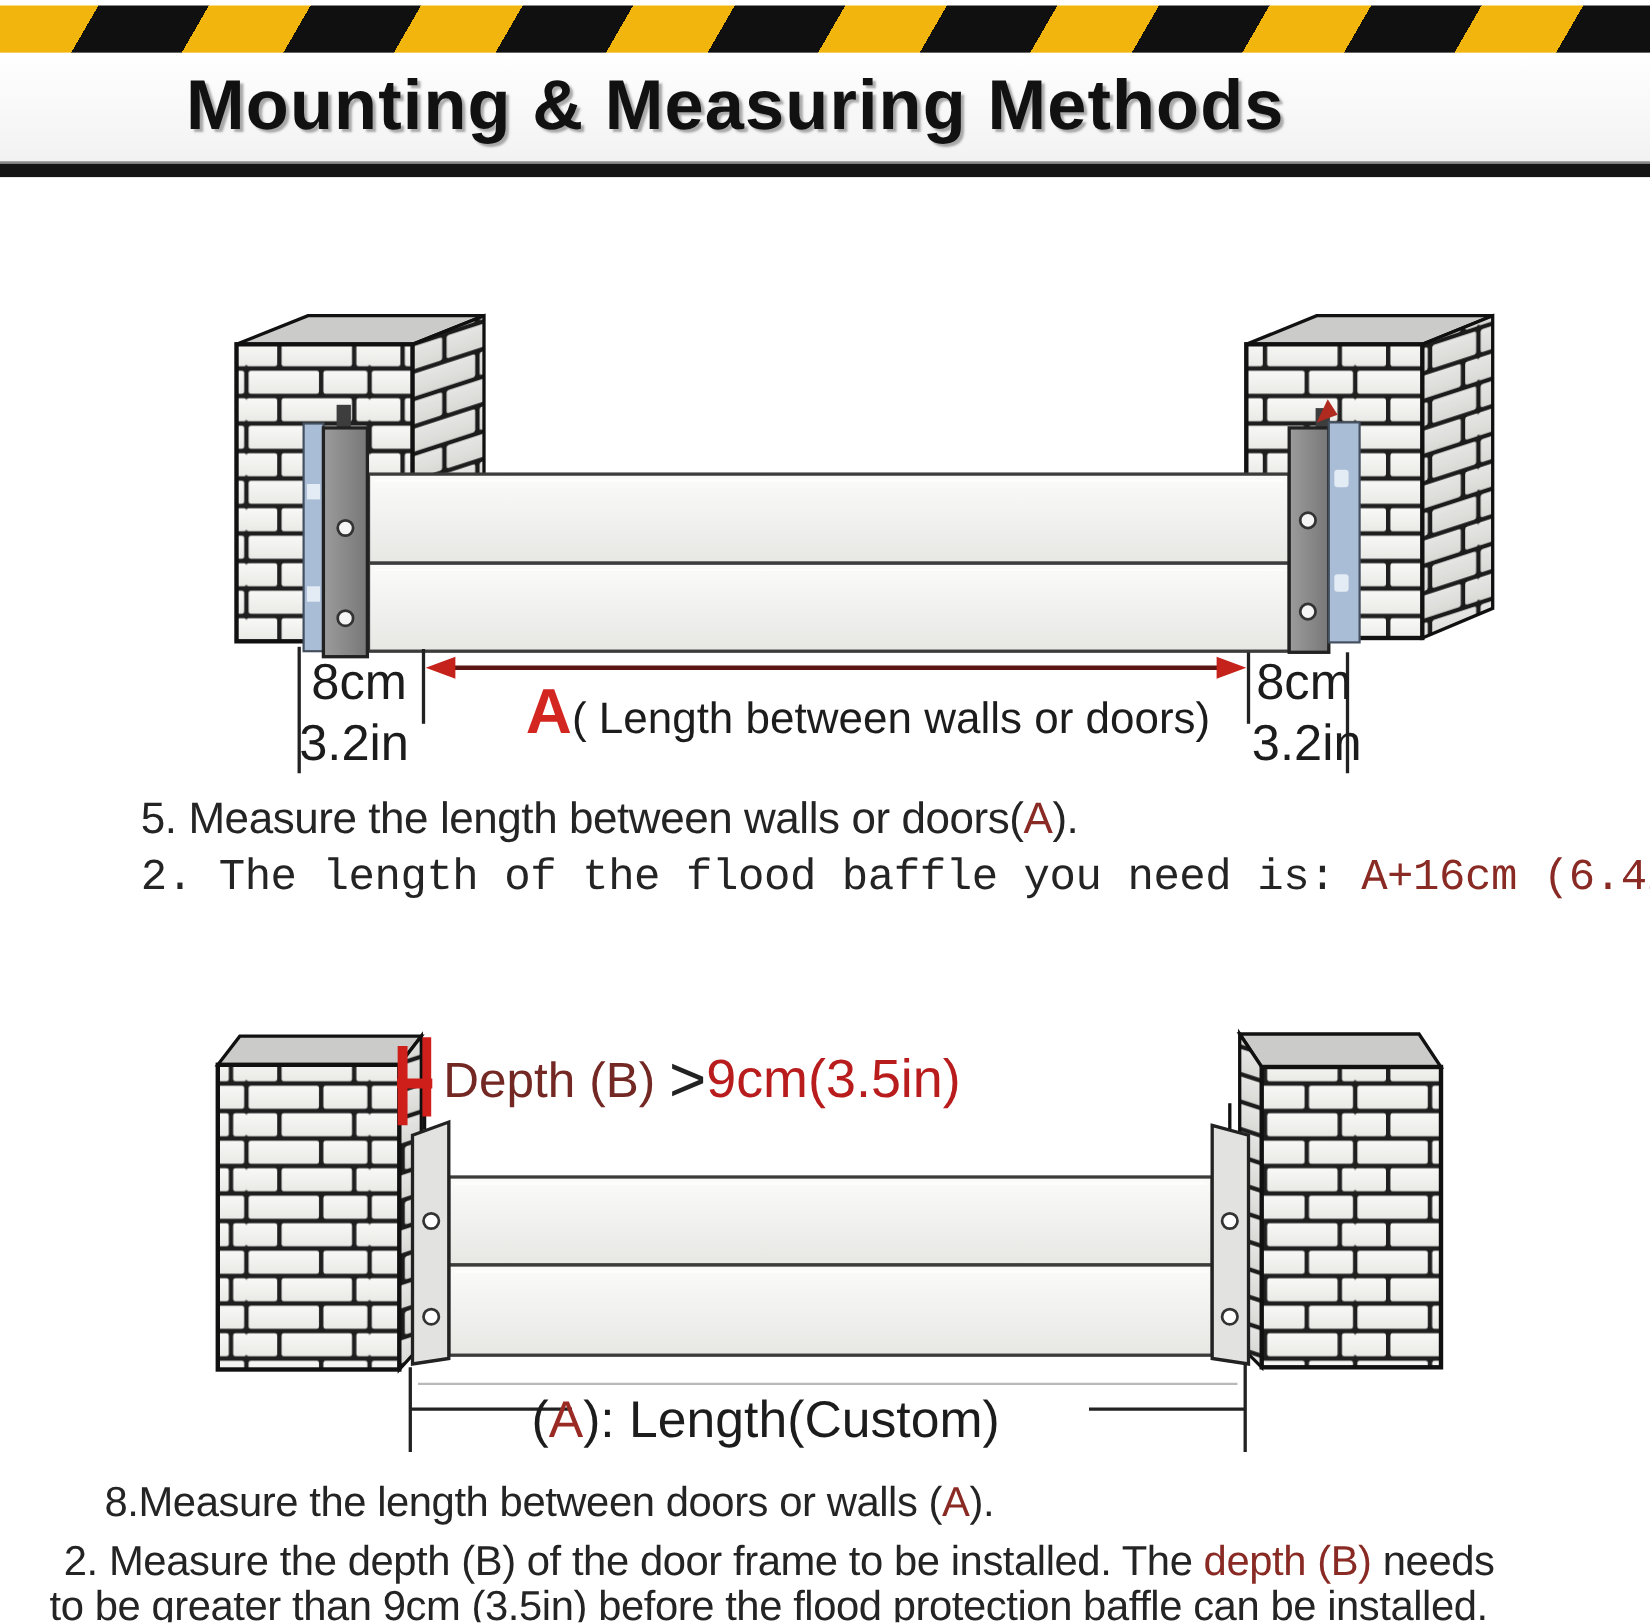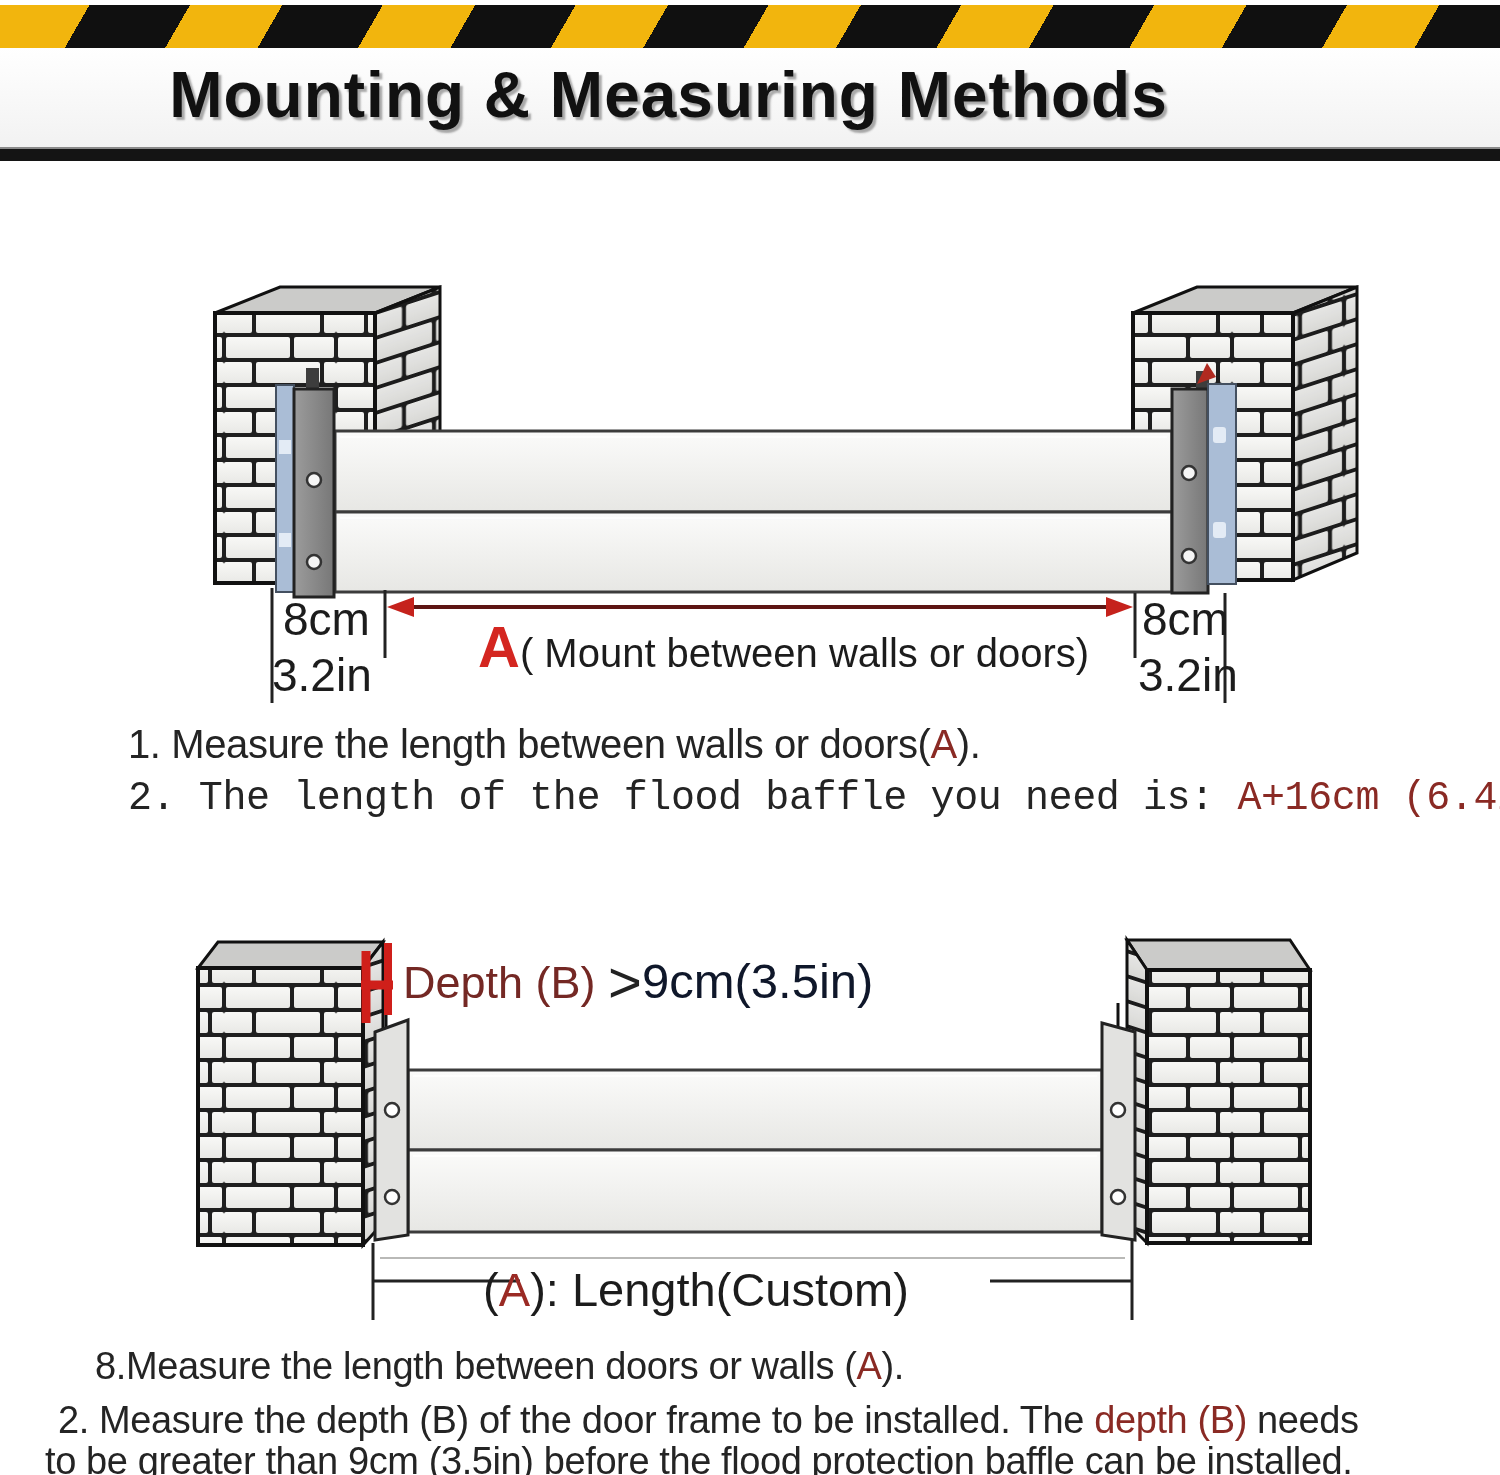--- a/index.html
+++ b/index.html
@@ -29,21 +29,21 @@
   
   .diagram{position:absolute;left:0;}
   
   .dim{position:absolute;font-size:46px;color:#1c1c1c;white-space:nowrap;}
   .dim-a-line{position:absolute;left:478px;top:613px;white-space:nowrap;}
   .dim-a-red{font-size:58px;font-weight:bold;color:#d42620;}
   .dim-a-rest{font-size:40px;color:#1c1c1c;}
   .depth-line{position:absolute;left:403px;top:948px;white-space:nowrap;}
   .depth-label{font-size:45px;color:#742824;}
   .depth-gt{font-size:58px;color:#222;vertical-align:-4px;}
-  .depth-value{font-size:49px;color:#0f172a;}
+  .depth-value{font-size:49px;color:#b91c1c;}
   .length-custom{position:absolute;left:0;top:1262px;width:1392px;text-align:center;
     font-size:47px;color:#1c1c1c;white-space:nowrap;}
   .length-custom .red-a{color:#9a2a24;}
   
   .instr{position:absolute;white-space:nowrap;color:#242424;letter-spacing:-0.4px;}
   .instr .red{color:#8a2a24;}
   .o-step1{left:128px;top:722px;font-size:40px;}
   .o-step2{left:128px;top:776px;font-size:40px;font-family:Liberation Mono, monospace;}
   .i-step1{left:95px;top:1345px;font-size:38px;}
   .i-step2{left:58px;top:1399px;font-size:38px;}
@@ -157,25 +157,25 @@
       <polygon points="387,322 414,312 414,332" fill="#c5221c"></polygon>
       <polygon points="1133,322 1106,312 1106,332" fill="#c5221c"></polygon>
     </g>
   </svg>
 
   <div class="dim" style="left:283px;top:592px;">8cm</div>
   <div class="dim" style="left:272px;top:648px;">3.2in</div>
   <div class="dim" style="left:1142px;top:592px;">8cm</div>
   <div class="dim" style="left:1138px;top:648px;">3.2in</div>
   <div class="dim-a-line">
-    <span class="dim-a-red">A</span><span class="dim-a-rest">( Mount between walls or doors)</span>
+    <span class="dim-a-red">A</span><span class="dim-a-rest">( Length between walls or doors)</span>
   </div>
 
   <div class="instr o-step1">
-    <span>1. Measure the length between walls or doors(</span><span class="red">A</span><span>).</span>
+    <span>5. Measure the length between walls or doors(</span><span class="red">A</span><span>).</span>
   </div>
   <div class="instr o-step2">
     <span>2. The length of the flood baffle you need is: </span><span class="red">A+16cm (6.4in</span><span>)</span>
   </div>
 
   <svg class="diagram" style="top:935px" width="1500" height="400" viewBox="0 0 1500 400">
 
     <g>
       <polygon points="198,33 363,33 383,7 218,7" fill="#cbcbc9" stroke="#111" stroke-width="3"></polygon>
       <polygon points="363,33 383,7 383,288 363,310" fill="url(#brickL)" stroke="#111" stroke-width="3"></polygon>

